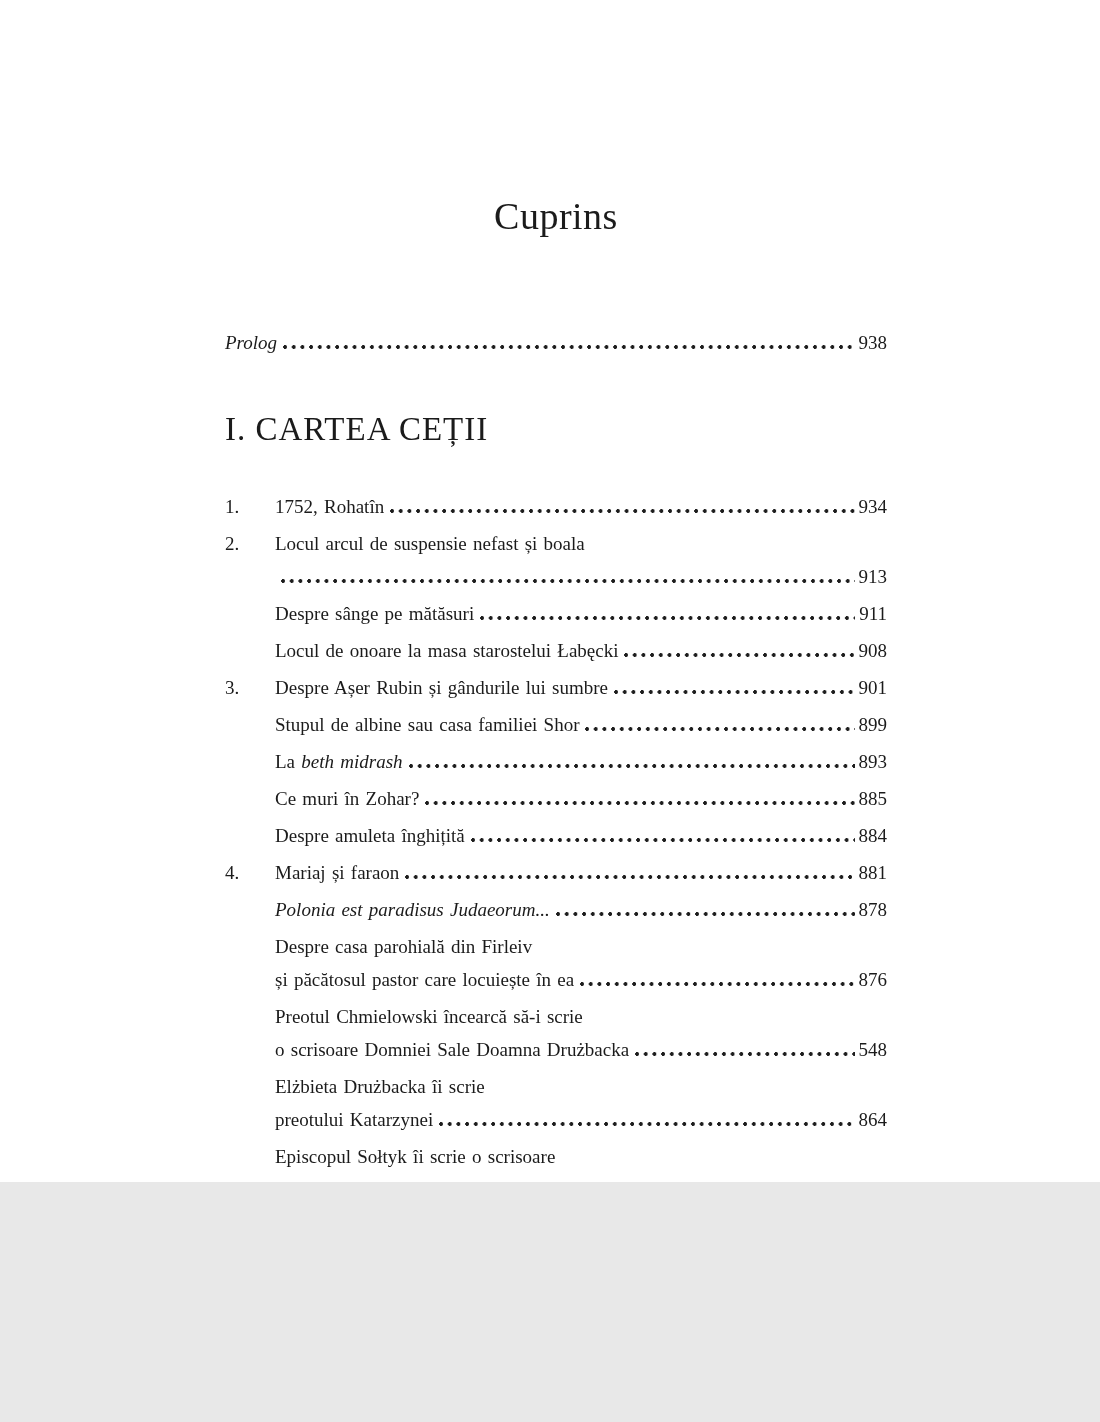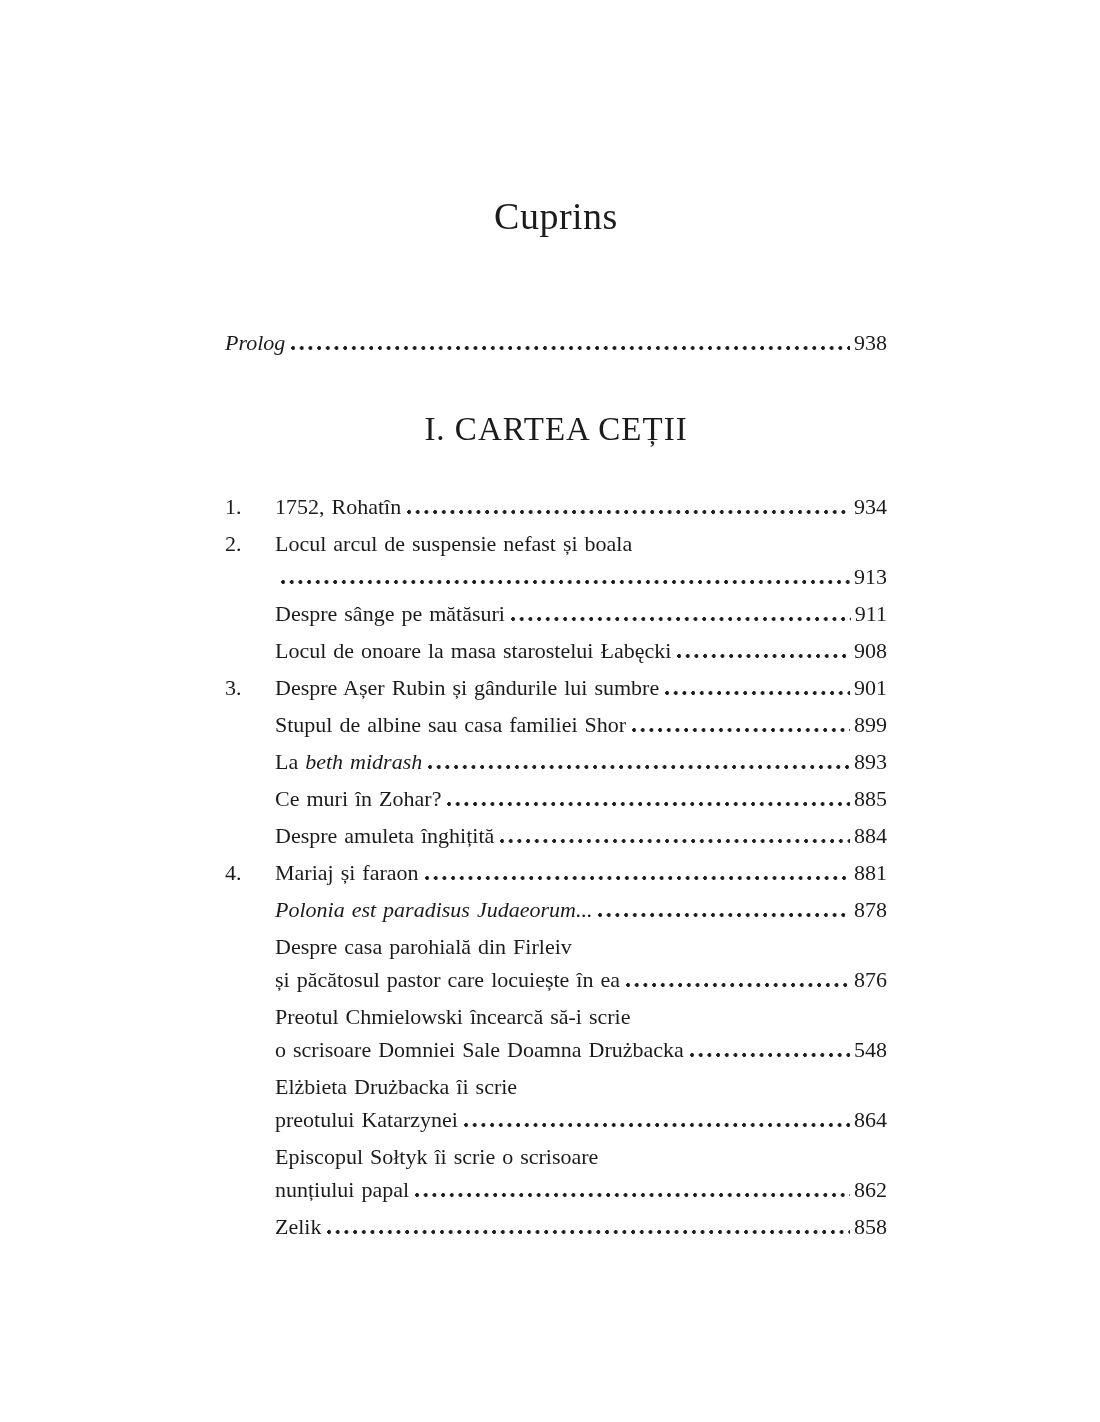--- a/index.html
+++ b/index.html
@@ -1,45 +1,44 @@
 <!DOCTYPE html>
 <html lang="ro"><head>
 <meta charset="utf-8">
 <style>
   html,body { margin:0; padding:0; background:#e8e8e8; }
   .page {
     position:relative;
-    width:1100px; height:1422px;
+    width:1100px; height:1182px;
     background:#ffffff;
     color:#1b1b1b;
     font-family:"Liberation Serif", serif;
     overflow:hidden;
     margin:0 auto;
   }
   .content {
     margin-left:225px;
     width:662px;
     padding-top:194px;
   }
   h1.title {
     margin:0;
     font-size:38px;
     line-height:44px;
     font-weight:normal;
     text-align:center;
     letter-spacing:0.5px;
   }
-  .tocline { font-size:22px; line-height:33px; word-spacing:1.5px; }
+  .tocline { font-size:19px; line-height:33px; word-spacing:1.5px; }
   .prolog { margin-top:88px; display:flex; align-items:baseline; }
   h2.section {
     margin:50px 0 0 0;
     font-size:33px;
     line-height:40px;
     font-weight:normal;
-    text-align:center;
     letter-spacing:1px;
   }
   .entries { margin-top:41px; }
   .entry { position:relative; padding-left:50px; margin-top:4px; }
   .entry:first-child { margin-top:0; }
   .num { position:absolute; left:0; top:0; }
   .line { }
   .lastline { display:flex; align-items:baseline; }
   .txt { flex:0 0 auto; white-space:nowrap; }
   .it { font-style:italic; }

